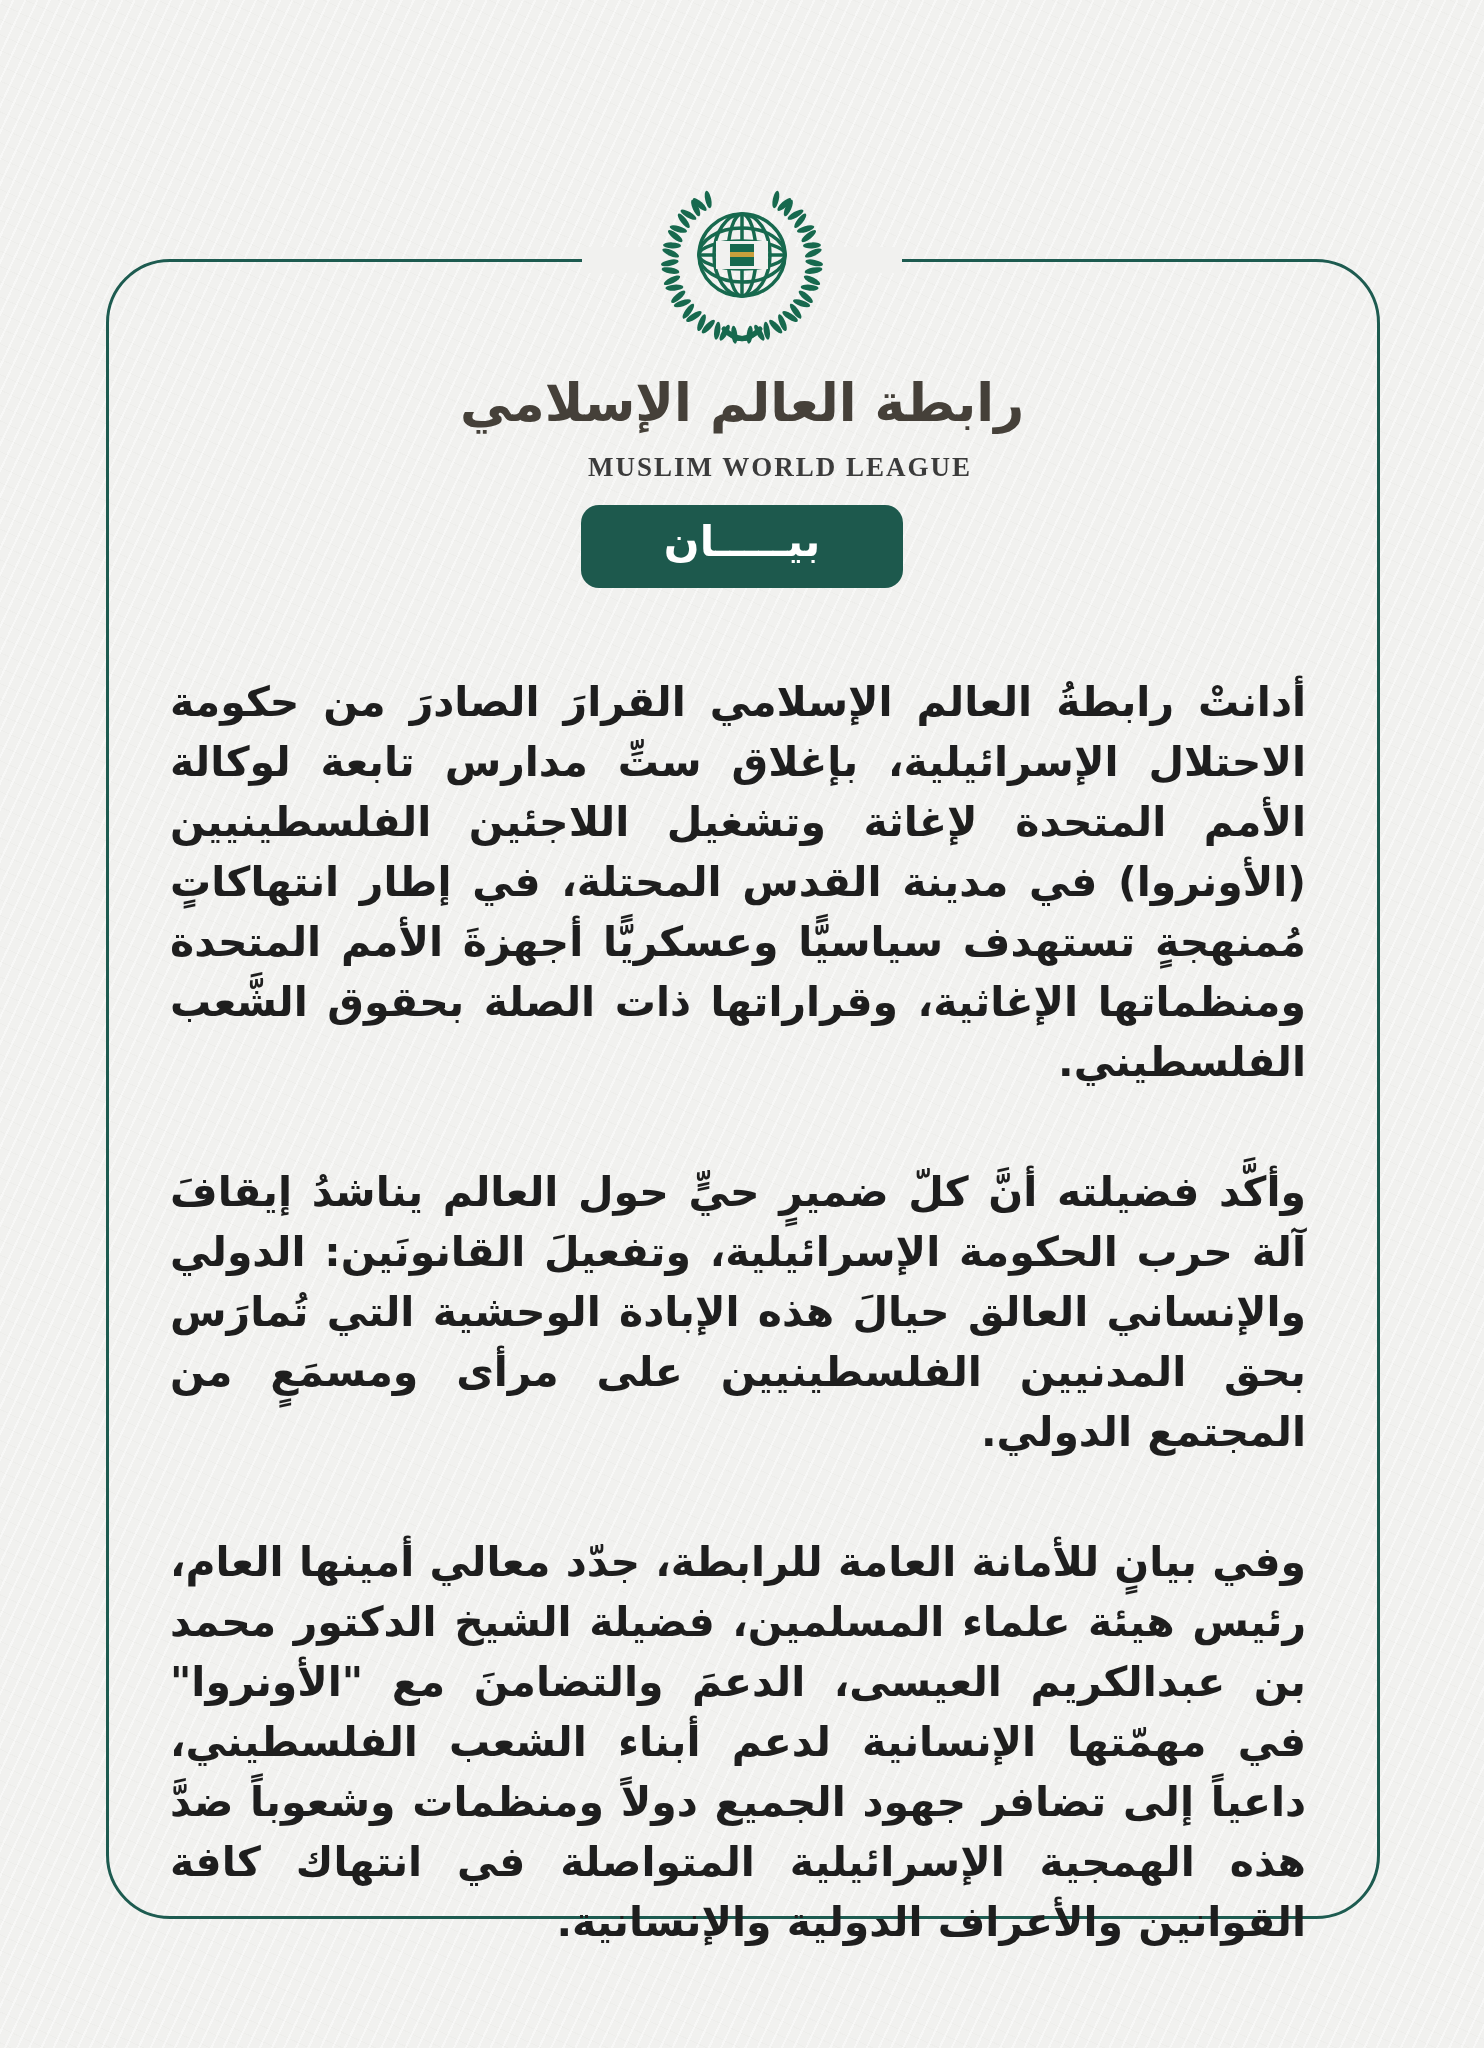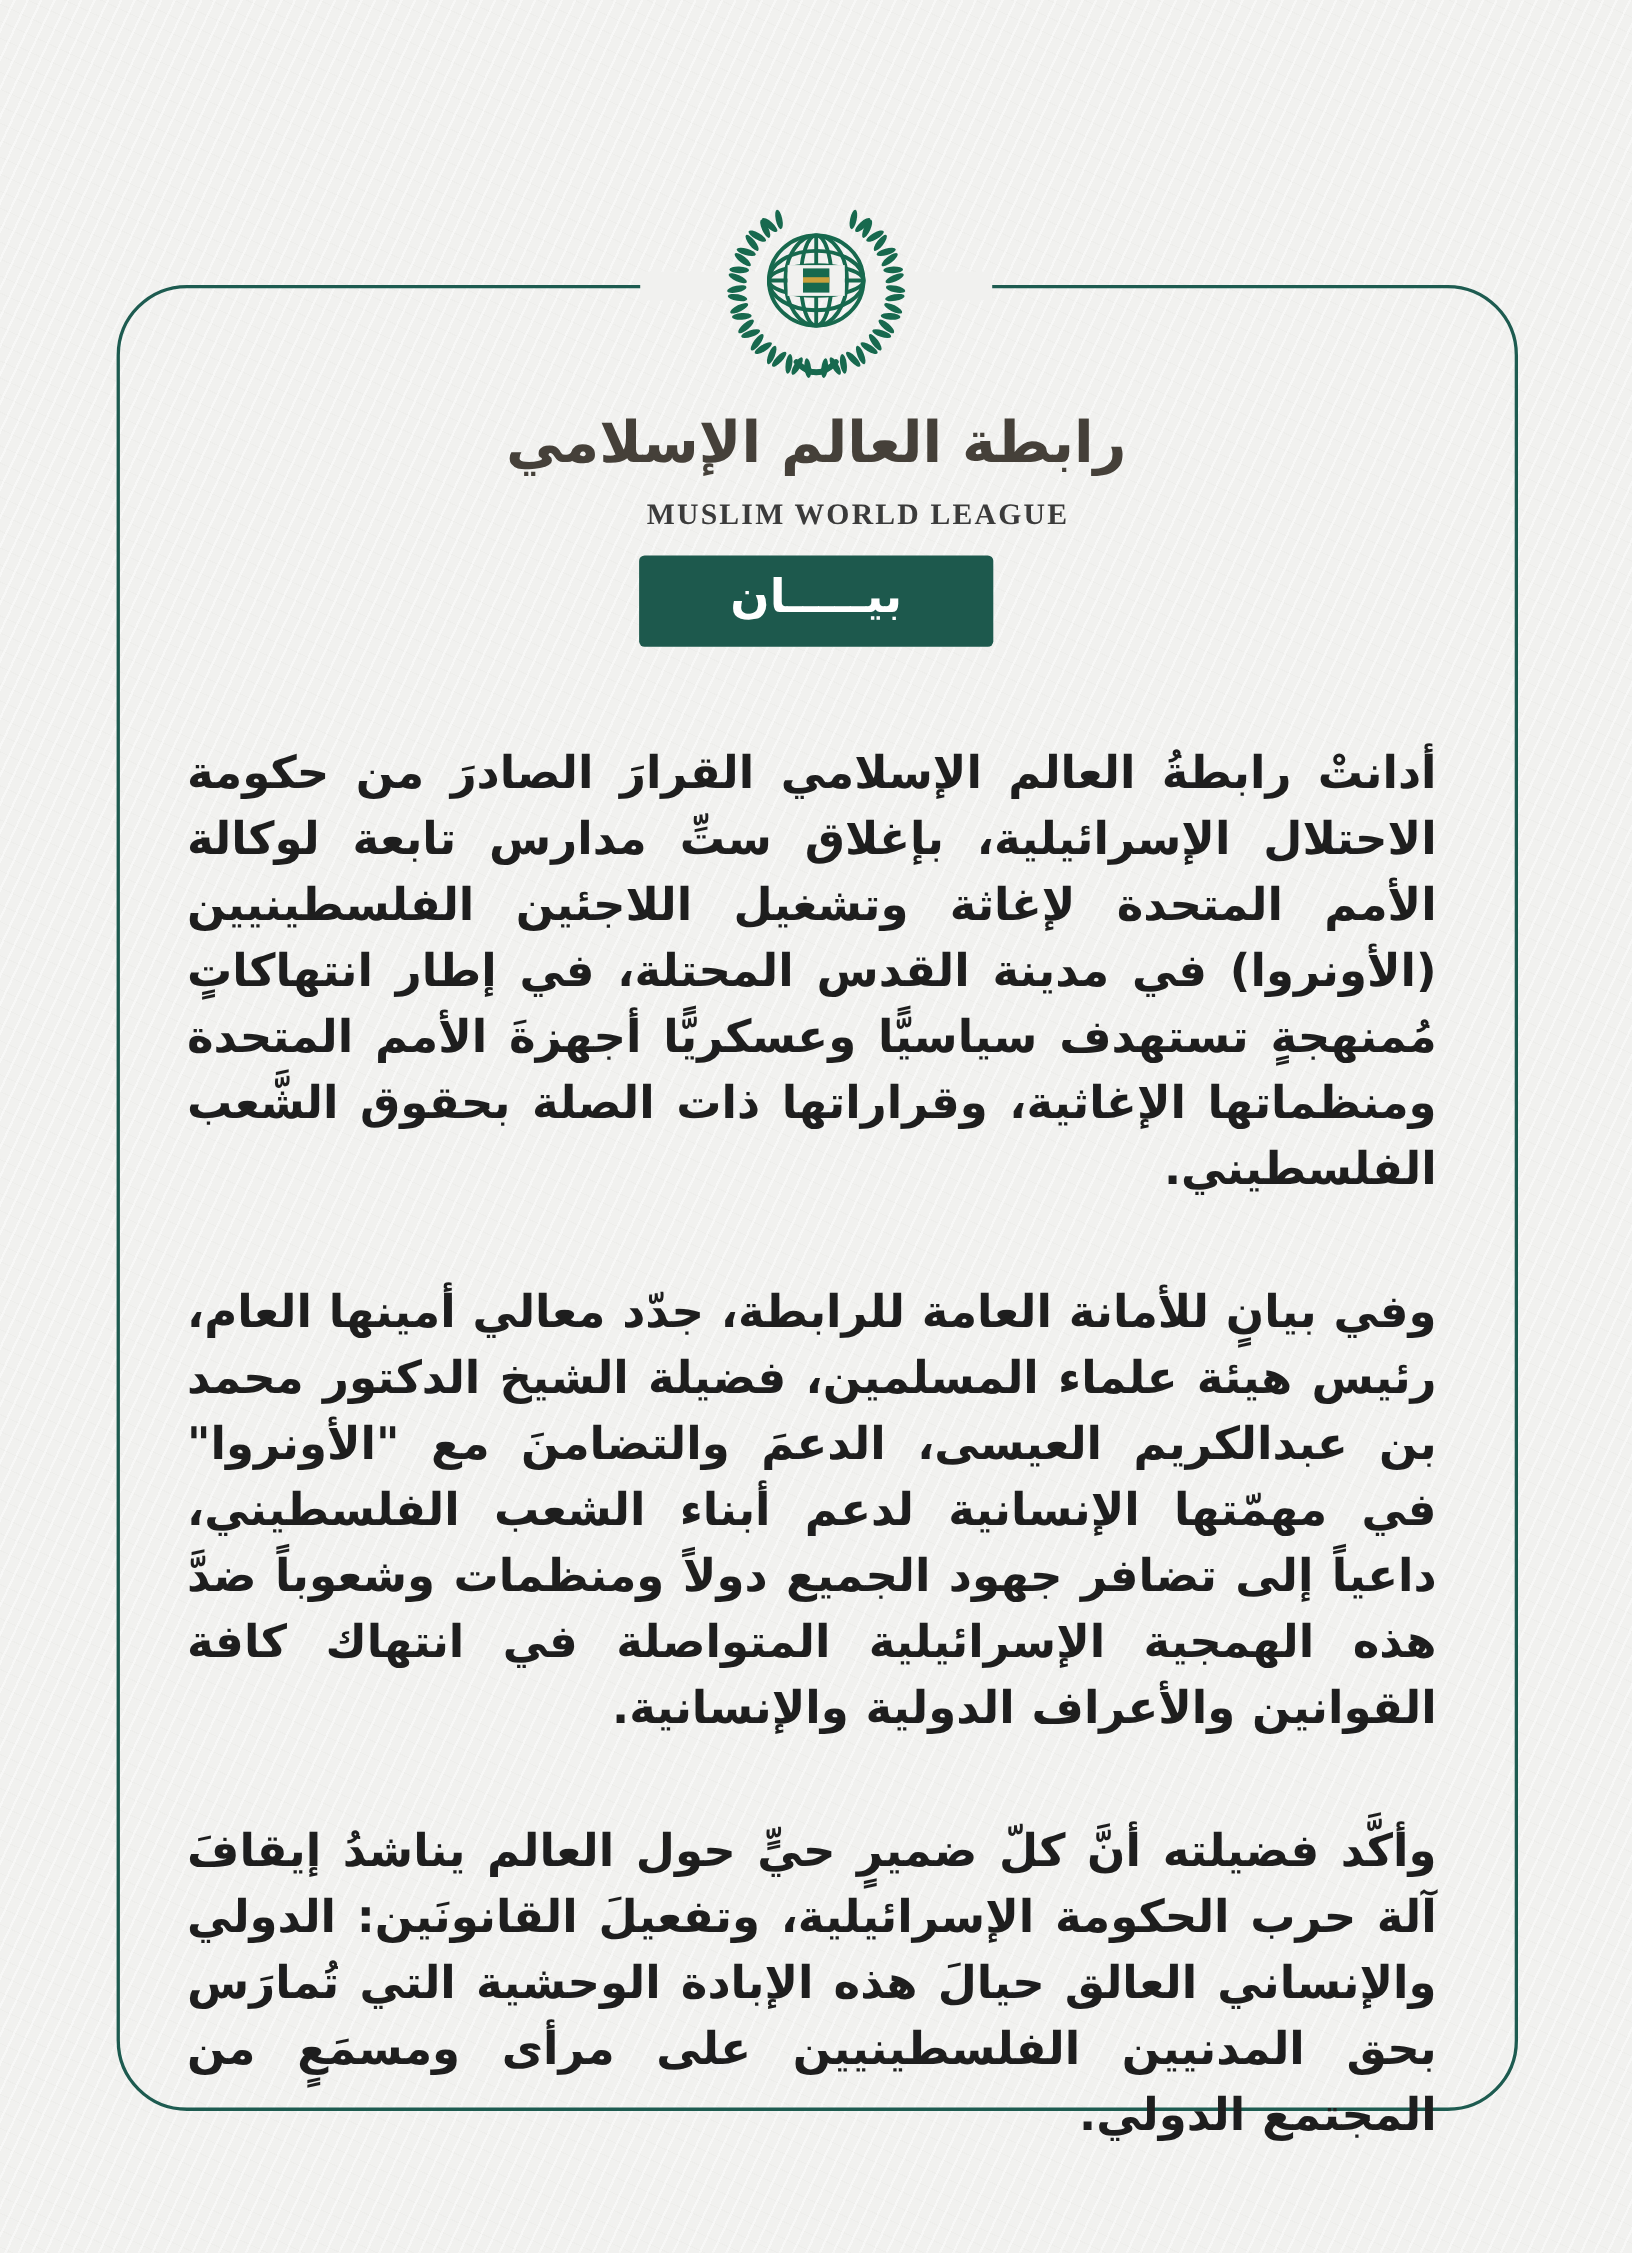--- a/index.html
+++ b/index.html
@@ -29,21 +29,21 @@
     font-size:52px;font-weight:700;color:#454039;line-height:1.2;
     direction:rtl;
   }
   .org-name{
     position:absolute;top:452px;left:0;width:100%;text-align:center;
     font-family:"Liberation Serif", serif;font-weight:700;
     font-size:27px;letter-spacing:2px;color:#3b3b3b;padding-left:38px;
   }
   .banner{
     position:absolute;top:505px;left:50%;transform:translateX(-50%);
-    width:322px;height:83px;background:#1d594d;border-radius:5px;
+    width:322px;height:83px;background:#1d594d;border-radius:18px;
     display:flex;align-items:center;justify-content:center;
   }
   .banner span{
     color:#ffffff;font-size:42px;font-weight:700;direction:rtl;
     line-height:1;padding-bottom:10px;
   }
   .content{
     position:absolute;left:170px;top:672px;width:1136px;
     direction:rtl;color:#1e1e1e;
   }
@@ -132,15 +132,15 @@
   <div class="calligraphy">رابطة العالم الإسلامي</div>
   <div class="org-name">MUSLIM WORLD LEAGUE</div>
 
   <div class="banner">
     <span>بيـــــان</span>
   </div>
 </header>
 
 <main class="content">
   <p class="para">أدانتْ رابطةُ العالم الإسلامي القرارَ الصادرَ من حكومة الاحتلال الإسرائيلية، بإغلاق ستِّ مدارس تابعة لوكالة الأمم المتحدة لإغاثة وتشغيل اللاجئين الفلسطينيين (الأونروا) في مدينة القدس المحتلة، في إطار انتهاكاتٍ مُمنهجةٍ تستهدف سياسيًّا وعسكريًّا أجهزةَ الأمم المتحدة ومنظماتها الإغاثية، وقراراتها ذات الصلة بحقوق الشَّعب الفلسطيني.</p>
+  <p class="para">وأكَّد فضيلته أنَّ كلّ ضميرٍ حيٍّ حول العالم يناشدُ إيقافَ آلة حرب الحكومة الإسرائيلية، وتفعيلَ القانونَين: الدولي والإنساني العالق حيالَ هذه الإبادة الوحشية التي تُمارَس بحق المدنيين الفلسطينيين على مرأى ومسمَعٍ من المجتمع الدولي.</p>
   <p class="para">وفي بيانٍ للأمانة العامة للرابطة، جدّد معالي أمينها العام، رئيس هيئة علماء المسلمين، فضيلة الشيخ الدكتور محمد بن عبدالكريم العيسى، الدعمَ والتضامنَ مع "الأونروا" في مهمّتها الإنسانية لدعم أبناء الشعب الفلسطيني، داعياً إلى تضافر جهود الجميع دولاً ومنظمات وشعوباً ضدَّ هذه الهمجية الإسرائيلية المتواصلة في انتهاك كافة القوانين والأعراف الدولية والإنسانية.</p>
-  <p class="para">وأكَّد فضيلته أنَّ كلّ ضميرٍ حيٍّ حول العالم يناشدُ إيقافَ آلة حرب الحكومة الإسرائيلية، وتفعيلَ القانونَين: الدولي والإنساني العالق حيالَ هذه الإبادة الوحشية التي تُمارَس بحق المدنيين الفلسطينيين على مرأى ومسمَعٍ من المجتمع الدولي.</p>
 </main>
 
 </body></html>

